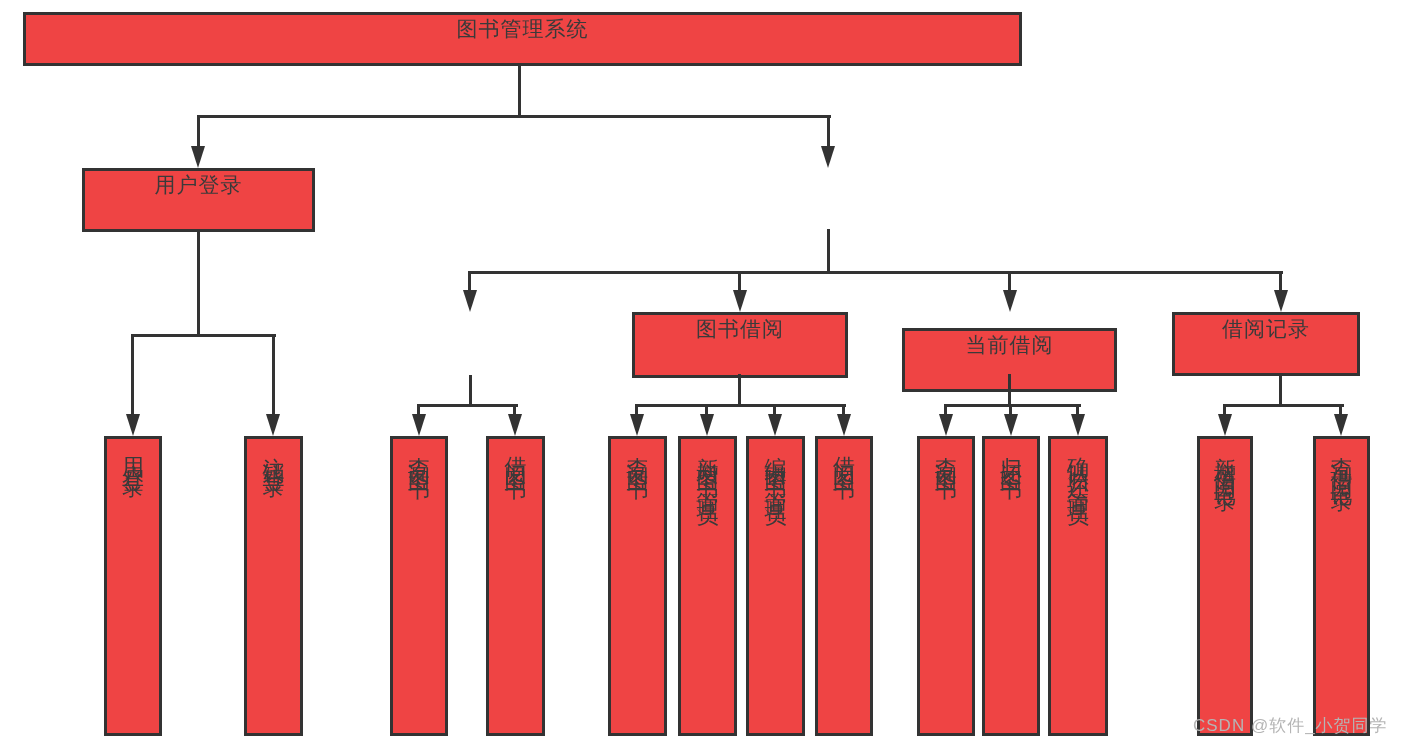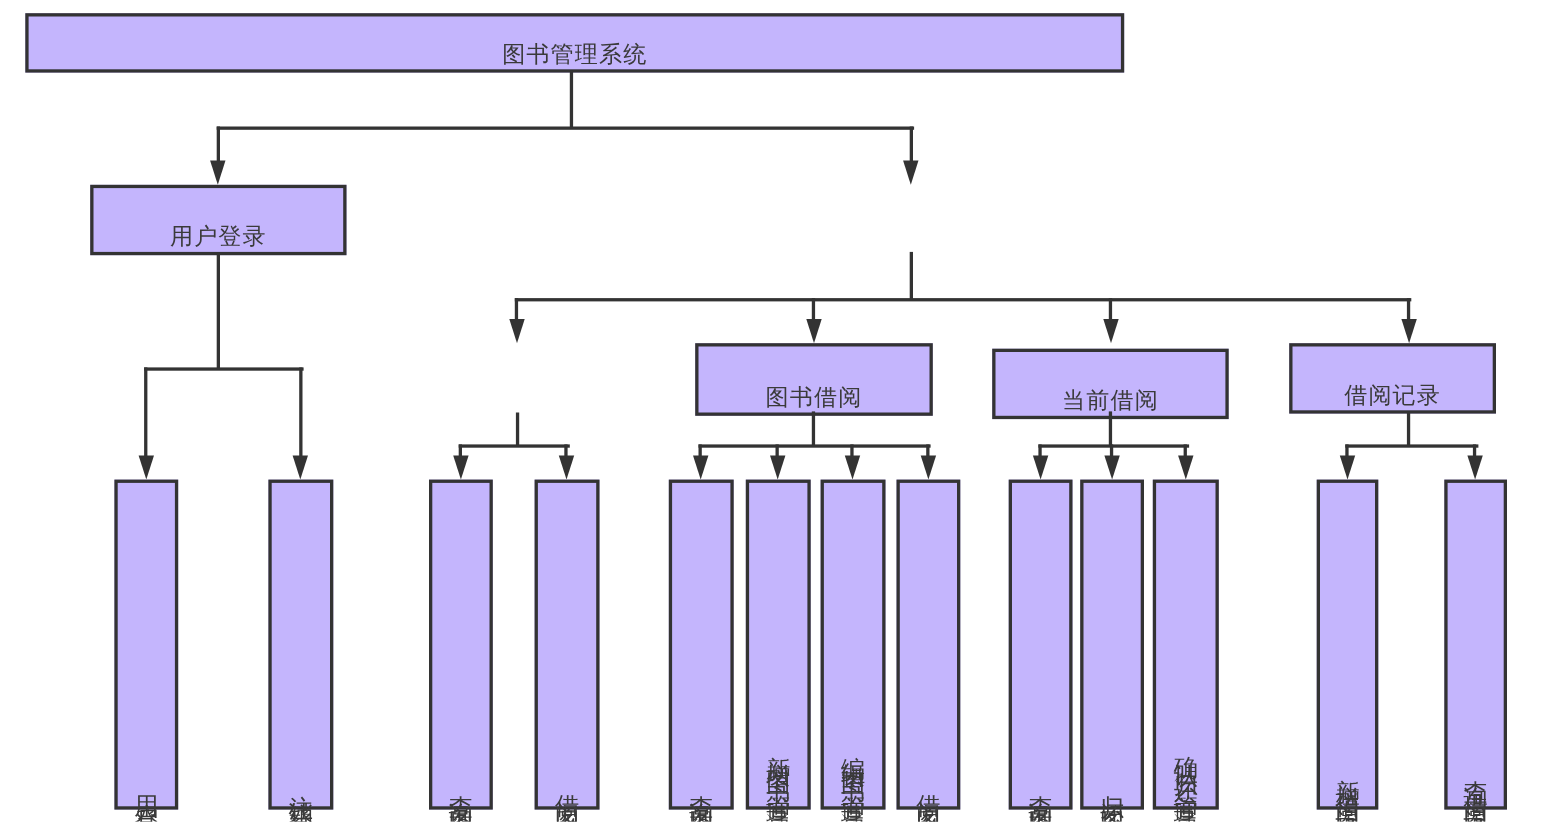--- a/index.html
+++ b/index.html
@@ -1,22 +1,22 @@
 <!DOCTYPE html>
 <html><head>
 <meta charset="utf-8">
 <style>
   html,body{margin:0;padding:0;background:#ffffff;}
   .canvas{
     position:relative;width:1405px;height:747px;background:#ffffff;overflow:hidden;
     font-family:"Liberation Sans",sans-serif;color:#333333;
   }
   .box{
-    position:absolute;box-sizing:border-box;border:3px solid #333333;background:#c4b5fd;
-    display:flex;align-items:flex-end;justify-content:center;
+    position:absolute;box-sizing:border-box;border:3px solid #333333;background:#ef4444;
+    display:flex;align-items:flex-start;justify-content:center;
   }
   .hlabel{font-size:21px;color:#3a3a3a;letter-spacing:1px;white-space:nowrap;}
   .leaf{top:436px;height:300px;}
   .vtext{
     writing-mode:vertical-rl;text-orientation:mixed;
     font-size:22px;letter-spacing:7px;color:#3a3a3a;line-height:1;
   }
   .vl{position:absolute;width:3px;background:#333333;}
   .hl{position:absolute;height:3px;background:#333333;}
   .ar{
@@ -63,21 +63,21 @@
   <div class="vl" style="left:738px;top:271px;height:22px"></div>
   <div class="ar" style="left:733px;top:290px"></div>
   <div class="vl" style="left:1008px;top:271px;height:22px"></div>
   <div class="ar" style="left:1003px;top:290px"></div>
   <div class="vl" style="left:1279px;top:271px;height:22px"></div>
   <div class="ar" style="left:1274px;top:290px"></div>
 
   <div class="box" style="left:632px;top:312px;width:216px;height:66px">
     <span class="hlabel">图书借阅</span>
   </div>
-  <div class="box" style="left:902px;top:317px;width:215px;height:64px">
+  <div class="box" style="left:902px;top:328px;width:215px;height:64px">
     <span class="hlabel">当前借阅</span>
   </div>
   <div class="box" style="left:1172px;top:312px;width:188px;height:64px">
     <span class="hlabel">借阅记录</span>
   </div>
 
   <div class="vl" style="left:469px;top:375px;height:31px"></div>
   <div class="hl" style="left:417px;top:404px;width:101px"></div>
   <div class="vl" style="left:417px;top:404px;height:12px"></div>
   <div class="ar" style="left:412px;top:414px"></div>
@@ -148,14 +148,15 @@
     <span class="vtext">确认归还（管理员）</span>
   </div>
 
   <div class="box leaf" style="left:1197px;width:56px">
     <span class="vtext">新增借阅记录</span>
   </div>
   <div class="box leaf" style="left:1313px;width:57px">
     <span class="vtext">查询借阅记录</span>
   </div>
 
+  <div class="watermark">CSDN @软件_小贺同学</div>
 
 </div>
 
 </body></html>

